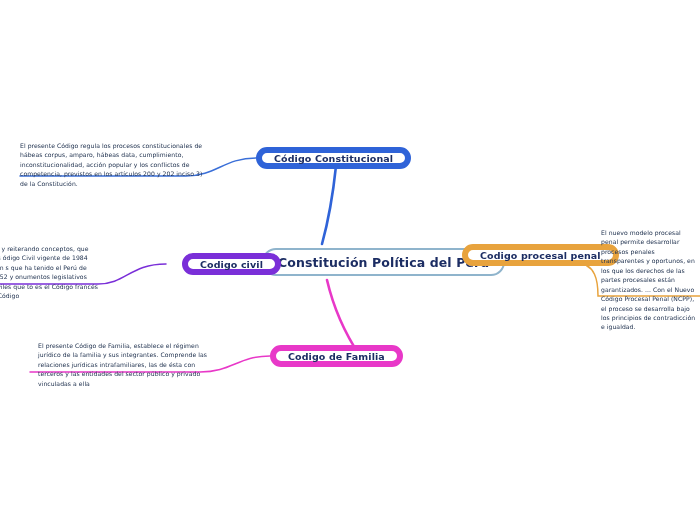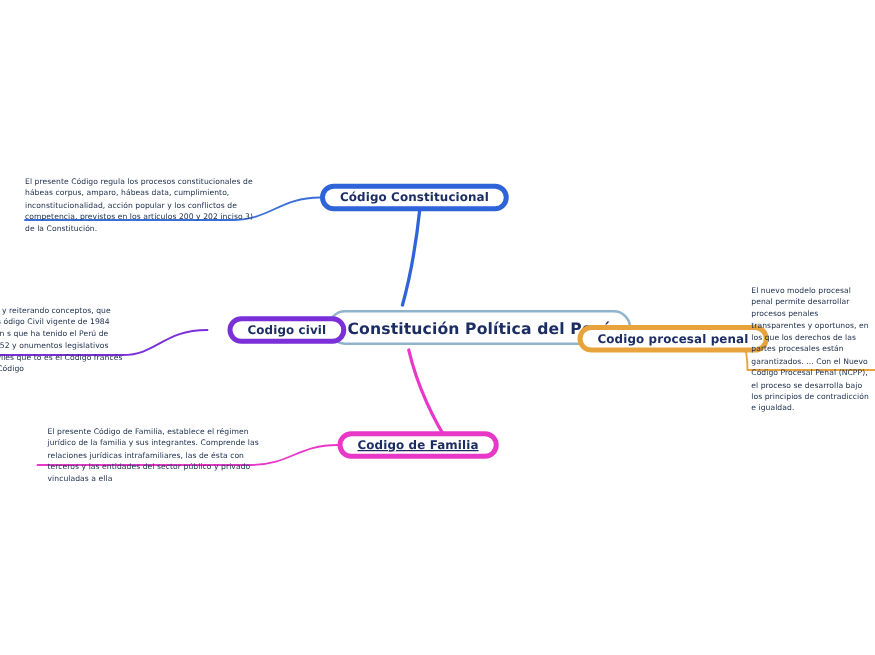--- a/index.html
+++ b/index.html
@@ -43,21 +43,21 @@
     letter-spacing: .1px;
   }
   .node-root {
     border: 2px solid #8fb4cc;
     color: #1c2d63;
     font-size: 12.5px;
     padding: 0 14px;
     height: 28px;
   }
   .node-branch {
-    border: 4px solid #15803d;
+    border: 6px solid #15803d;
     font-size: 9.5px;
     height: 22px;
     padding: 0 12px;
     color: #1c2d63;
   }
   .note {
     position: absolute;
     box-sizing: border-box;
     font-size: 6.1px;
     line-height: 1.55;
@@ -96,25 +96,25 @@
   </div>
 
   <div class="node node-branch" style="left:256px; top:147px; border-color:#2f63d8;">
     <span>Código Constitucional</span>
   </div>
 
   <div class="node node-branch" style="left:182px; top:253px; border-color:#7a2fd8;">
     <span>Codigo civil</span>
   </div>
 
-  <div class="node node-branch" style="left:462px; top:260px; border-color:#e8a33d;">
+  <div class="node node-branch" style="left:462px; top:244px; border-color:#e8a33d;">
     <span>Codigo procesal penal</span>
   </div>
 
-  <div class="node node-branch" style="left:270px; top:345px; border-color:#e838c8;text-decoration:underline;">
+  <div class="node node-branch" style="left:270px; top:345px; border-color:#e838c8;">
     <span>Codigo de Familia</span>
   </div>
 
   <div class="note" style="left:20px; top:141px; width:186px;">
     <p>El presente Código regula los procesos constitucionales de hábeas corpus, amparo, hábeas data, cumplimiento, inconstitucionalidad, acción popular y los conflictos de competencia, previstos en los artículos 200 y 202 inciso 3) de la Constitución.</p>
   </div>
 
   <div class="note" style="left:-8px; top:244px; width:106px;">
     <p>ris y reiterando conceptos, que las ódigo Civil vigente de 1984 han s que ha tenido el Perú de 1852 y onumentos legislativos civiles que to es el Código francés o Código</p>
   </div>

